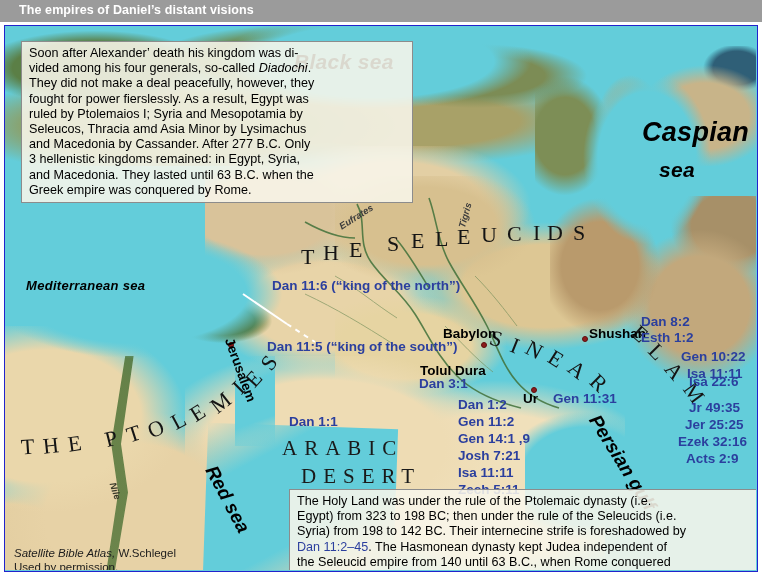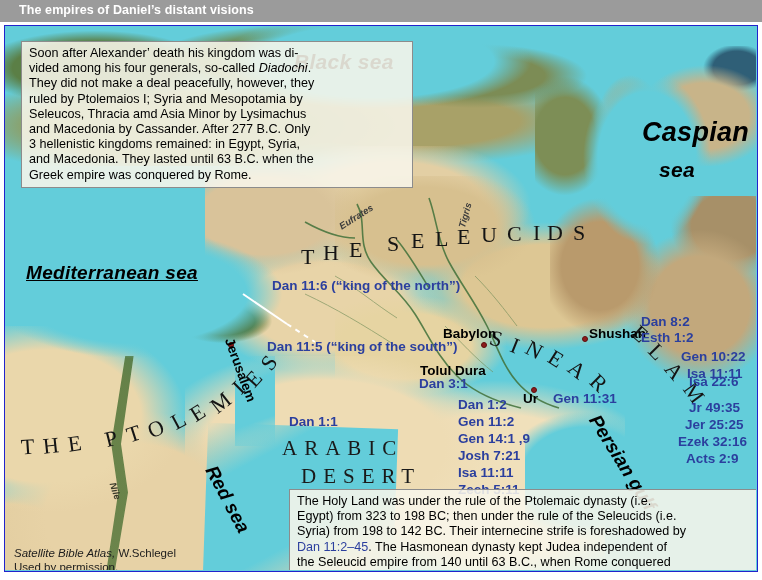--- a/index.html
+++ b/index.html
@@ -266,21 +266,21 @@
 
         <g stroke="#ffffff" stroke-width="2" fill="none">
           <path d="M238 268 L 282 298" stroke-dasharray="0"></path>
           <path d="M282 298 L 310 316" stroke-dasharray="5 5"></path>
         </g>
       </svg>
 
       <div class="maplabel sea-name" style="left:289px;top:16px;font-size:21px;">Black sea</div>
       <div class="maplabel sea-name" style="left:637px;top:83px;font-size:27px;">Caspian</div>
       <div class="maplabel sea-name" style="left:654px;top:124px;font-size:21px;">sea</div>
-      <div class="maplabel sea-name" style="left:21px;top:228px;font-size:19px;text-decoration:underline;">Mediterranean sea</div>
+      <div class="maplabel sea-name" style="left:21px;top:244px;font-size:13px;">Mediterranean sea</div>
       <div class="maplabel rot-red" style="left:215px;top:436px;">Red sea</div>
       <div class="maplabel rot-persian" style="left:598px;top:385px;">Persian gulf</div>
 
       <div class="curve" style="left:296px;top:192px;">
         <span style="left:0px;  top:26px;">T</span>
         <span style="left:22px; top:22px;">H</span>
         <span style="left:48px; top:19px;">E</span>
         <span style="left:86px; top:13px;">S</span>
         <span style="left:110px;top:10px;">E</span>
         <span style="left:134px;top:8px;">L</span>
@@ -361,20 +361,21 @@
       <div class="maplabel ref" style="left:684px;top:348px;">Isa 22:6</div>
       <div class="maplabel ref" style="left:684px;top:374px;">Jr 49:35</div>
       <div class="maplabel ref" style="left:680px;top:391px;">Jer 25:25</div>
       <div class="maplabel ref" style="left:673px;top:408px;">Ezek 32:16</div>
       <div class="maplabel ref" style="left:681px;top:425px;">Acts 2:9</div>
 
       <div class="panel" id="panel-top">
         <p>Soon after Alexander’ death his kingdom was di-</p>
         <p>vided among his four generals, so-called <em>Diadochi</em>.</p>
         <p>They did not make a deal peacefully, however, they</p>
+        <p>fought for power fierslessly. As a result, Egypt was</p>
         <p>ruled by Ptolemaios I; Syria and Mesopotamia by</p>
         <p>Seleucos, Thracia amd Asia Minor by Lysimachus</p>
         <p>and Macedonia by Cassander. After 277 B.C. Only</p>
         <p>3 hellenistic kingdoms remained: in Egypt, Syria,</p>
         <p>and Macedonia. They lasted until 63 B.C. when the</p>
         <p>Greek empire was conquered by Rome.</p>
       </div>
 
       <div class="panel" id="panel-bottom">
         <p>The Holy Land was under the rule of the Ptolemaic dynasty (i.e.</p>

